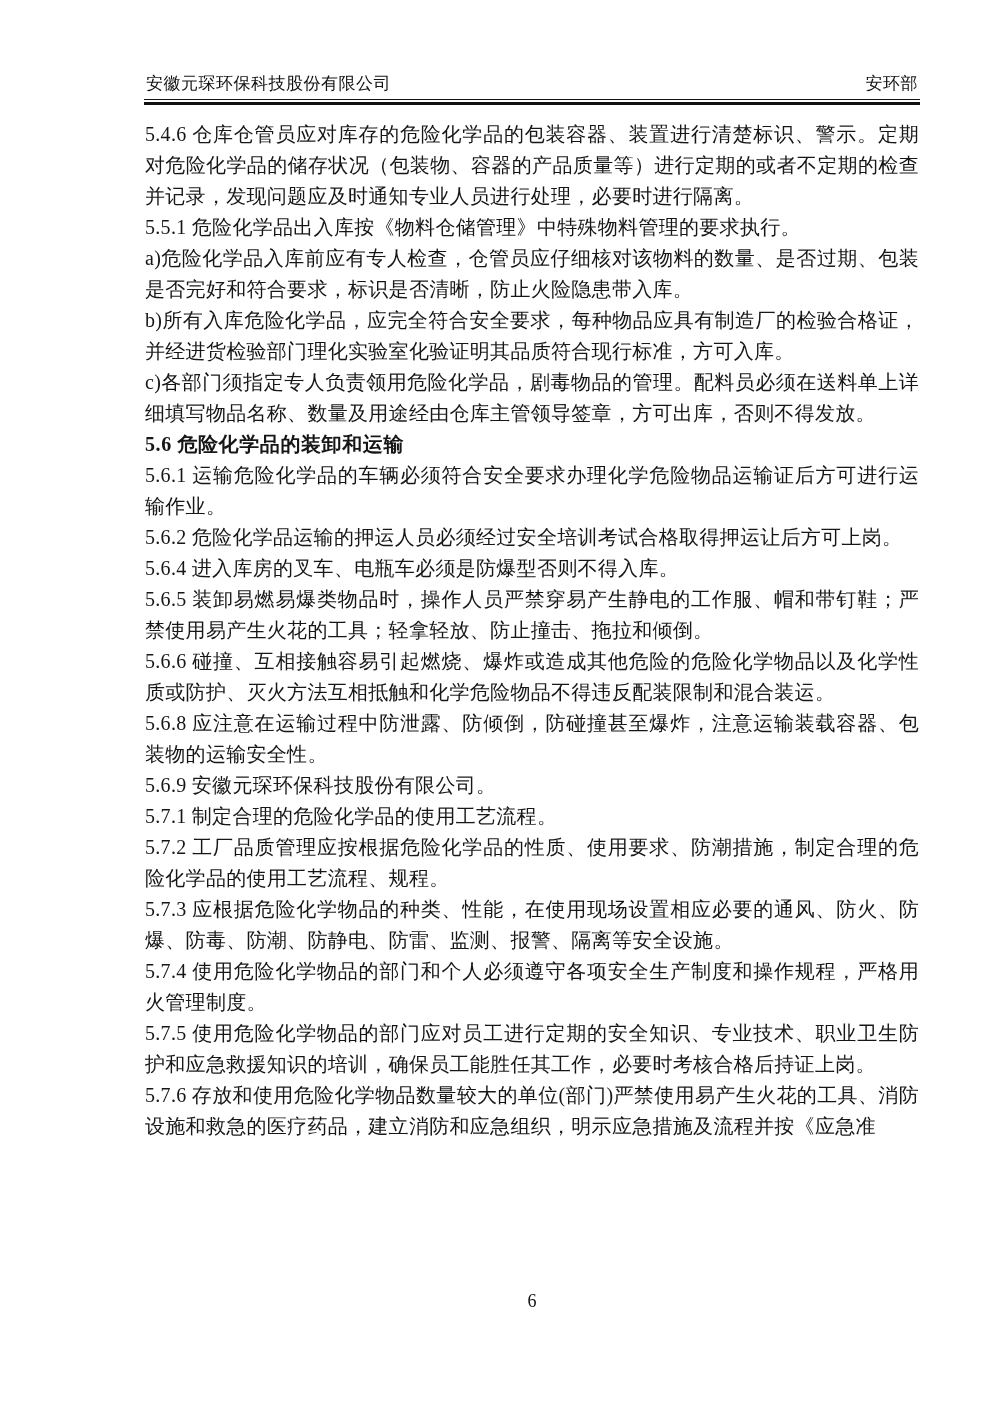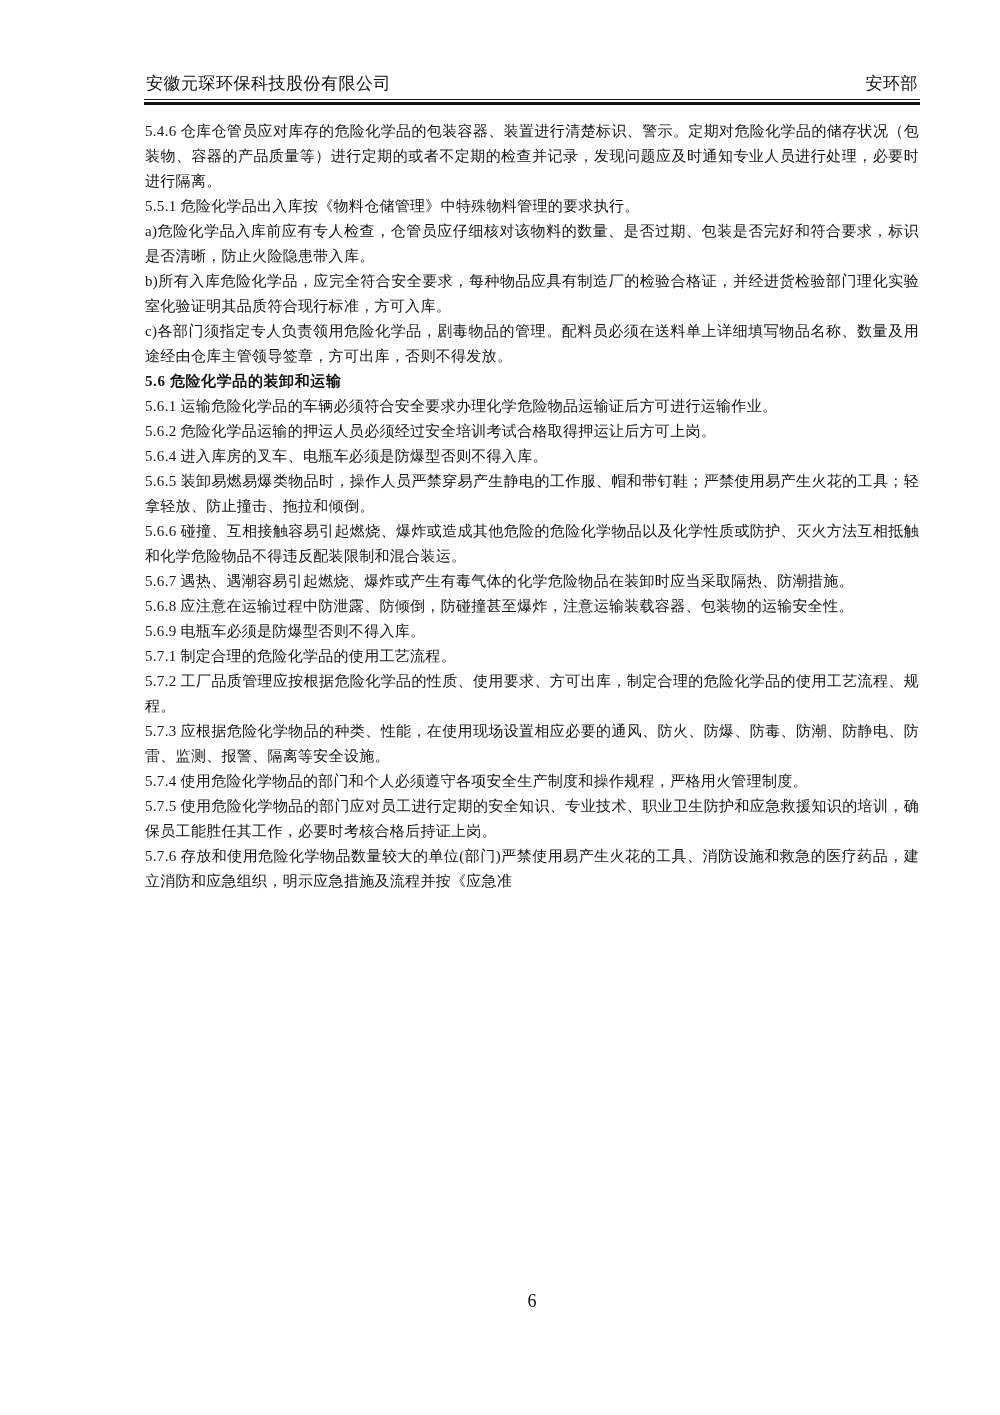--- a/index.html
+++ b/index.html
@@ -36,22 +36,22 @@
     top: 99px;
     height: 2px;
     border-top: 1.5px solid #111;
     border-bottom: 3.5px solid #111;
   }
   .doc-body {
     position: absolute;
     left: 113px;
     width: 774px;
     top: 119px;
-    font-size: 15px;
-    line-height: 25px;
+    font-size: 20px;
+    line-height: 31px;
     text-align: justify;
     text-justify: inter-ideograph;
     letter-spacing: 0.3px;
     color: #161616;
   }
   p.para {
     margin: 0;
     padding: 0;
   }
   p.para.heading {
@@ -85,25 +85,24 @@
       <p class="para">5.5.1 危险化学品出入库按《物料仓储管理》中特殊物料管理的要求执行。</p>
       <p class="para">a)危险化学品入库前应有专人检查，仓管员应仔细核对该物料的数量、是否过期、包装是否完好和符合要求，标识是否清晰，防止火险隐患带入库。</p>
       <p class="para">b)所有入库危险化学品，应完全符合安全要求，每种物品应具有制造厂的检验合格证，并经进货检验部门理化实验室化验证明其品质符合现行标准，方可入库。</p>
       <p class="para">c)各部门须指定专人负责领用危险化学品，剧毒物品的管理。配料员必须在送料单上详细填写物品名称、数量及用途经由仓库主管领导签章，方可出库，否则不得发放。</p>
       <p class="para heading">5.6 危险化学品的装卸和运输</p>
       <p class="para">5.6.1 运输危险化学品的车辆必须符合安全要求办理化学危险物品运输证后方可进行运输作业。</p>
       <p class="para">5.6.2 危险化学品运输的押运人员必须经过安全培训考试合格取得押运让后方可上岗。</p>
       <p class="para">5.6.4 进入库房的叉车、电瓶车必须是防爆型否则不得入库。</p>
       <p class="para">5.6.5 装卸易燃易爆类物品时，操作人员严禁穿易产生静电的工作服、帽和带钉鞋；严禁使用易产生火花的工具；轻拿轻放、防止撞击、拖拉和倾倒。</p>
       <p class="para">5.6.6 碰撞、互相接触容易引起燃烧、爆炸或造成其他危险的危险化学物品以及化学性质或防护、灭火方法互相抵触和化学危险物品不得违反配装限制和混合装运。</p>
-      <p class="para">5.6.7 遇热、遇潮容易引起燃烧、爆炸或产生有毒气体的化学危险物品在装卸时应当采取隔热、防潮措施。</p>
       <p class="para">5.6.8 应注意在运输过程中防泄露、防倾倒，防碰撞甚至爆炸，注意运输装载容器、包装物的运输安全性。</p>
-      <p class="para">5.6.9 电瓶车必须是防爆型否则不得入库。</p>
+      <p class="para">5.6.9 安徽元琛环保科技股份有限公司。</p>
       <p class="para">5.7.1 制定合理的危险化学品的使用工艺流程。</p>
-      <p class="para">5.7.2 工厂品质管理应按根据危险化学品的性质、使用要求、方可出库，制定合理的危险化学品的使用工艺流程、规程。</p>
+      <p class="para">5.7.2 工厂品质管理应按根据危险化学品的性质、使用要求、防潮措施，制定合理的危险化学品的使用工艺流程、规程。</p>
       <p class="para">5.7.3 应根据危险化学物品的种类、性能，在使用现场设置相应必要的通风、防火、防爆、防毒、防潮、防静电、防雷、监测、报警、隔离等安全设施。</p>
       <p class="para">5.7.4 使用危险化学物品的部门和个人必须遵守各项安全生产制度和操作规程，严格用火管理制度。</p>
       <p class="para">5.7.5 使用危险化学物品的部门应对员工进行定期的安全知识、专业技术、职业卫生防护和应急救援知识的培训，确保员工能胜任其工作，必要时考核合格后持证上岗。</p>
       <p class="para">5.7.6 存放和使用危险化学物品数量较大的单位(部门)严禁使用易产生火花的工具、消防设施和救急的医疗药品，建立消防和应急组织，明示应急措施及流程并按《应急准</p>
     </main>
 
   <div class="footer">
     <span>6</span>
   </div>
 

